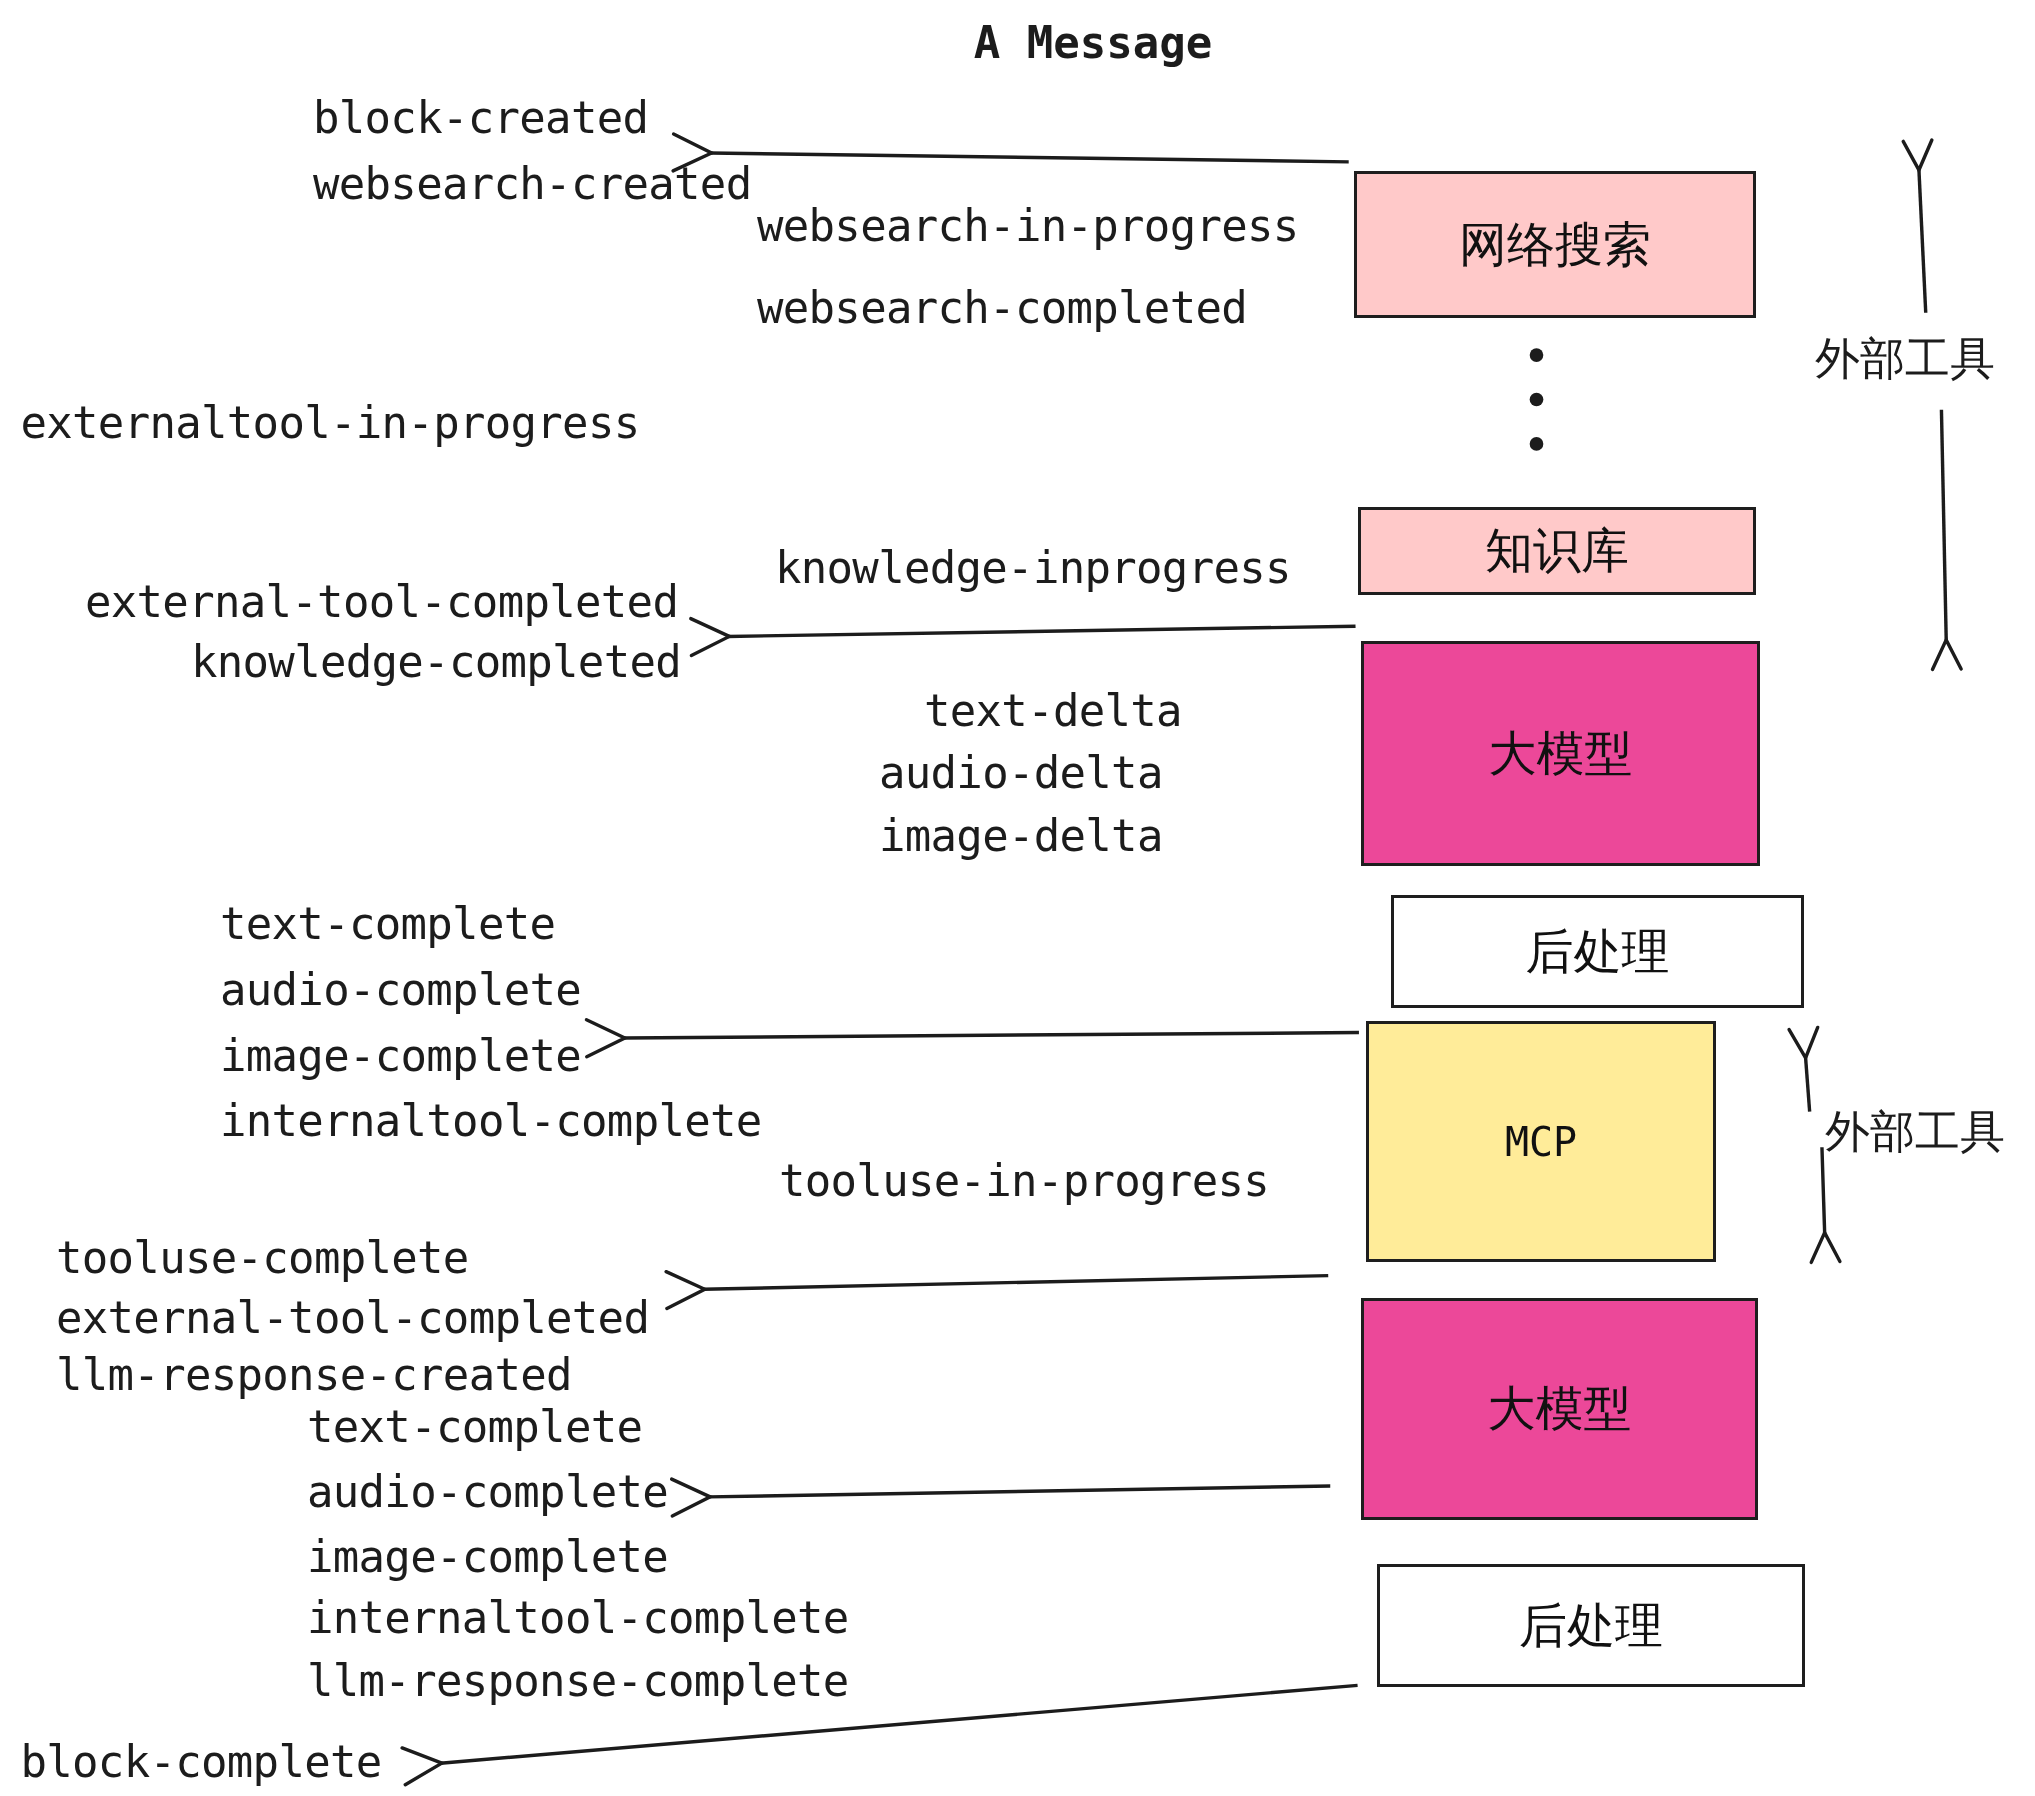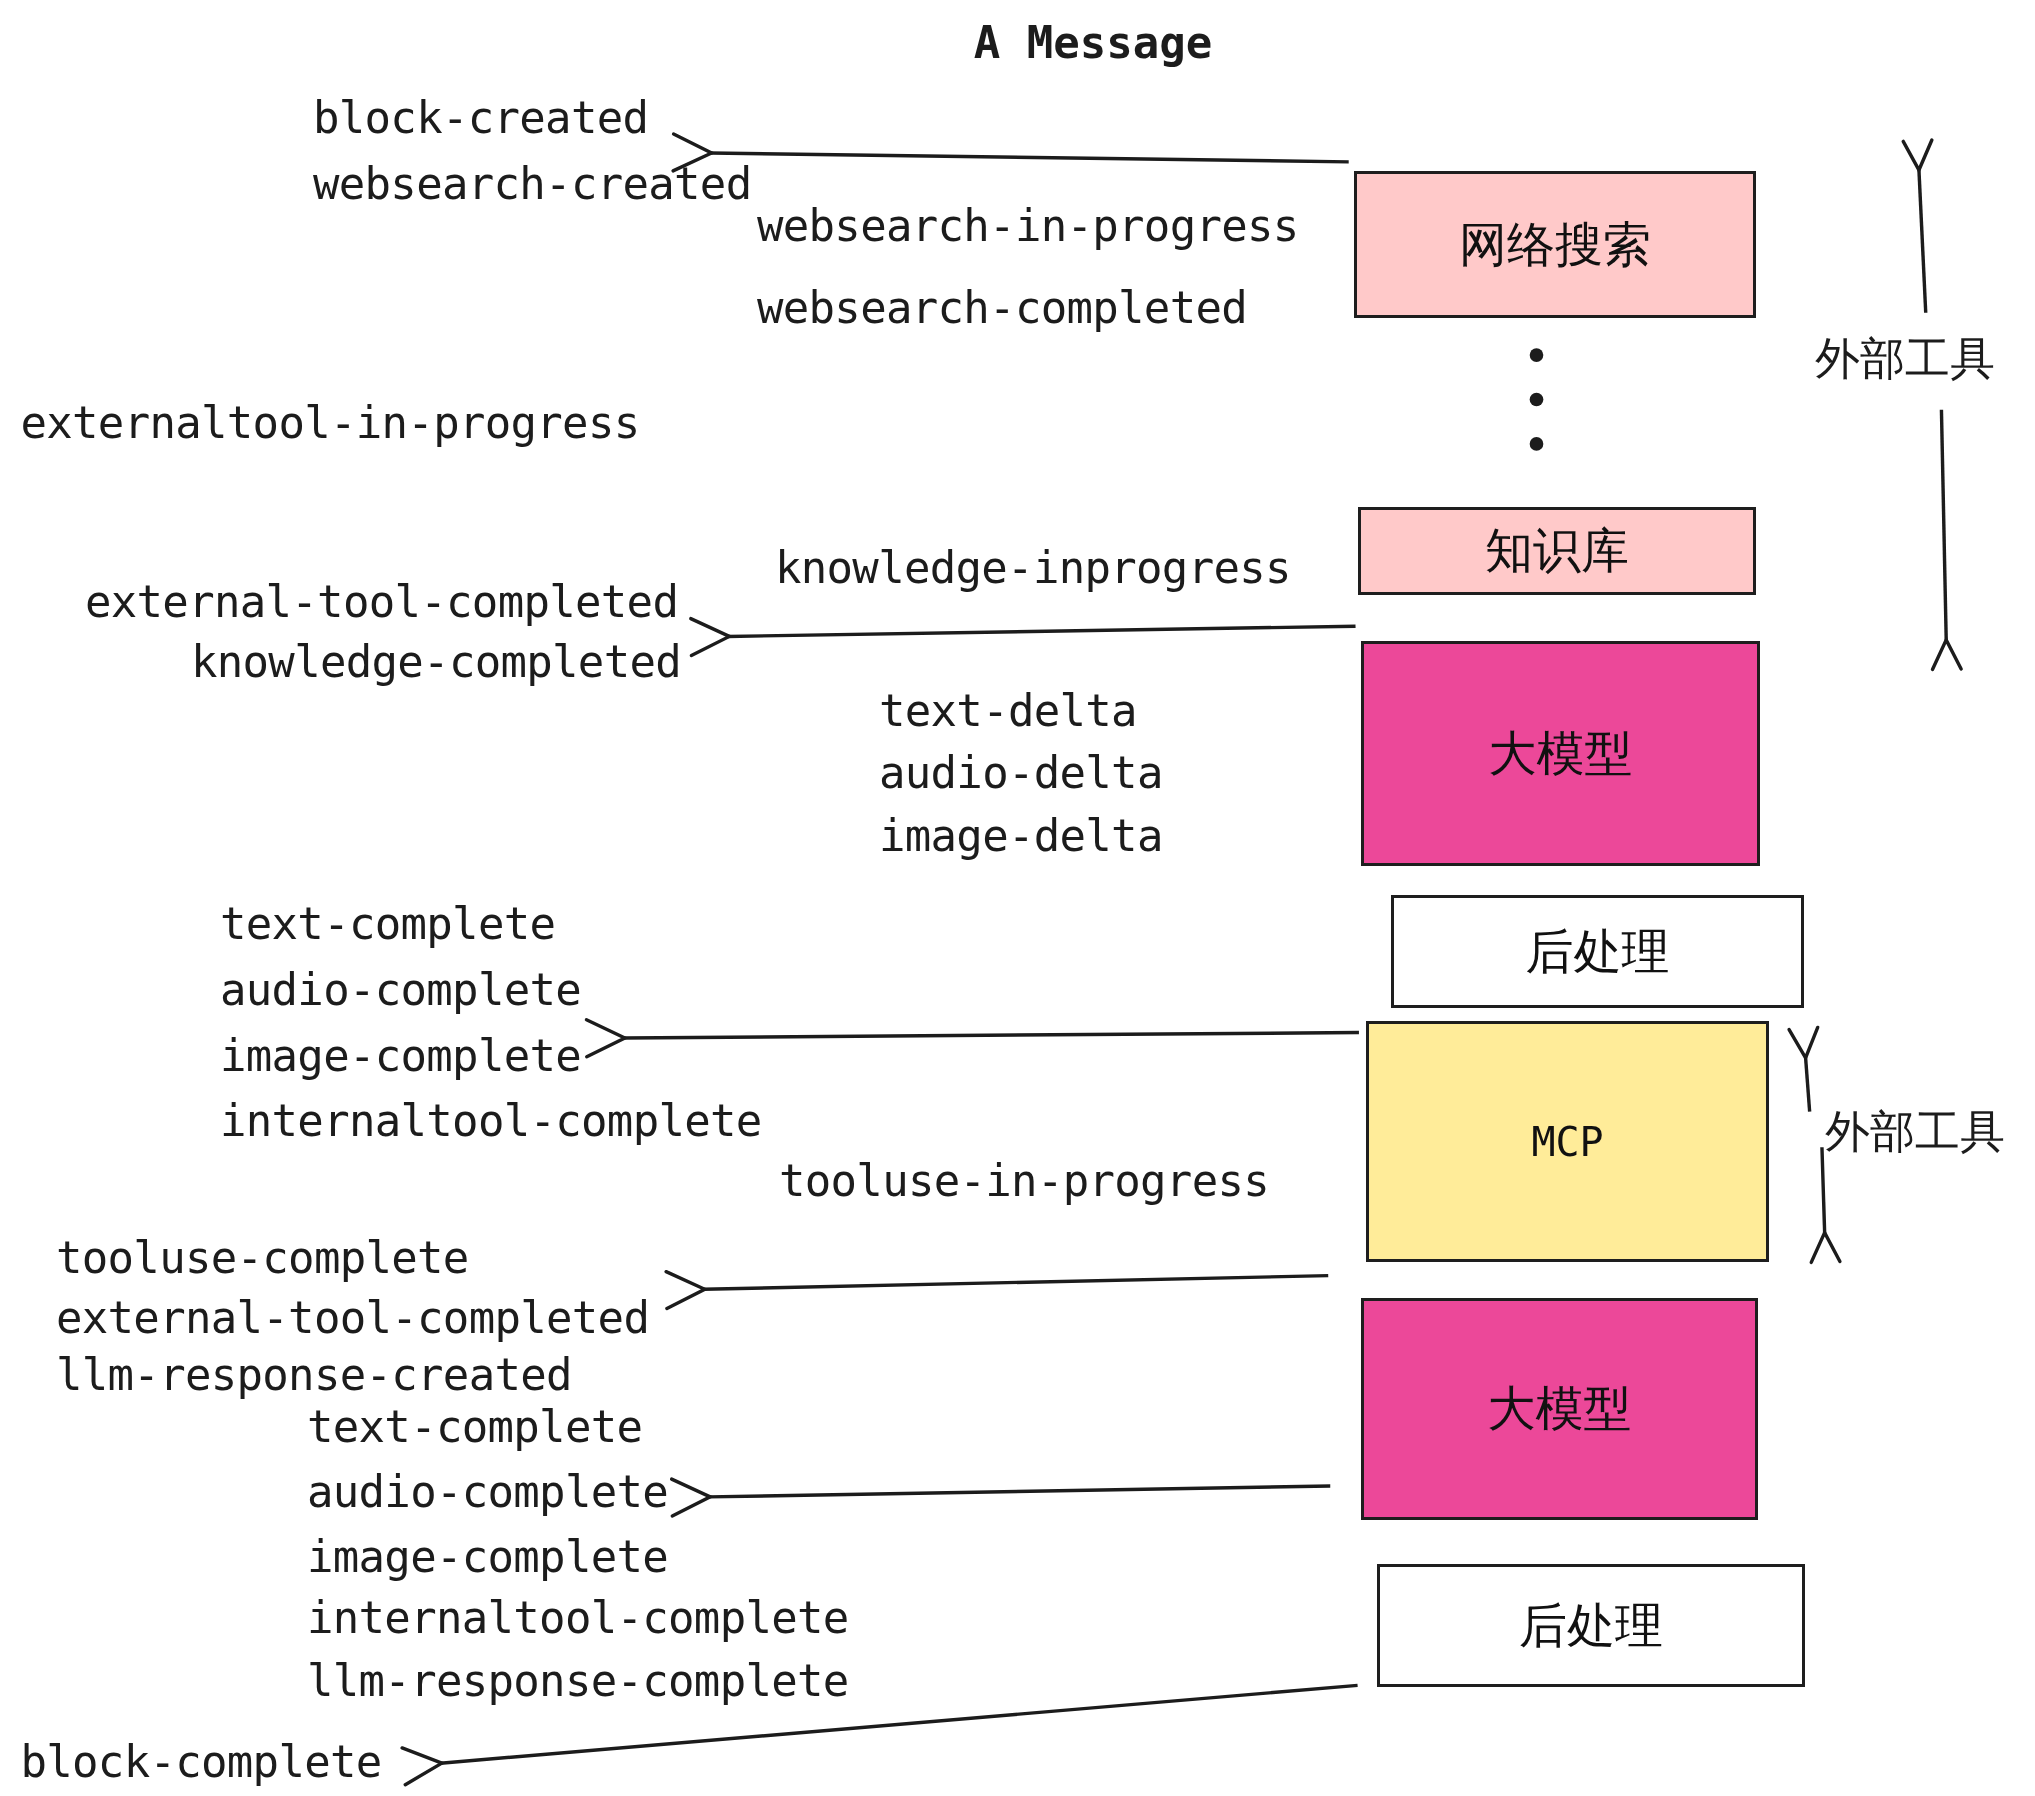--- a/index.html
+++ b/index.html
@@ -32,33 +32,33 @@
   .bg-pink{background:#ffc9c9;}
   .bg-green{background:#ec4899;}
   .bg-yellow{background:#ffec99;}
   .bg-white{background:#ffffff;margin-left:18px;}
   .mono-label{font-family:"DejaVu Sans Mono",monospace;font-size:40px;font-weight:500;}
   
   .n0{left:1354px;top:171px;width:402px;height:147px;}
   .n1{left:1358px;top:507px;width:398px;height:88px;}
   .n2{left:1361px;top:641px;width:399px;height:225px;}
   .n3{left:1373px;top:895px;width:413px;height:113px;}
-  .n4{left:1366px;top:1021px;width:403px;height:241px;}
+  .n4{left:1366px;top:1021px;width:350px;height:241px;}
   .n5{left:1361px;top:1298px;width:397px;height:222px;}
   .n6{left:1359px;top:1564px;width:428px;height:123px;}
   
   .e0{left:313px;top:117px;}
   .e1{left:313px;top:183px;}
   .e2{left:757px;top:225px;text-align:right;}
   .e3{left:757px;top:307px;}
   .e4{left:20.5px;top:422px;}
   .e5{left:775px;top:567px;}
   .e6{left:85px;top:601px;}
   .e7{left:191px;top:661px;}
-  .e8{left:879px;top:710px;}
+  .e8{left:924px;top:710px;}
   .e9{left:879px;top:772px;}
   .e10{left:879px;top:835px;}
   .e11{left:220px;top:923px;}
   .e12{left:220px;top:989px;}
   .e13{left:220px;top:1055px;}
   .e14{left:220px;top:1120px;}
   .e15{left:779px;top:1180px;}
   .e16{left:56px;top:1257px;}
   .e17{left:56px;top:1317px;}
   .e18{left:56px;top:1374px;}

